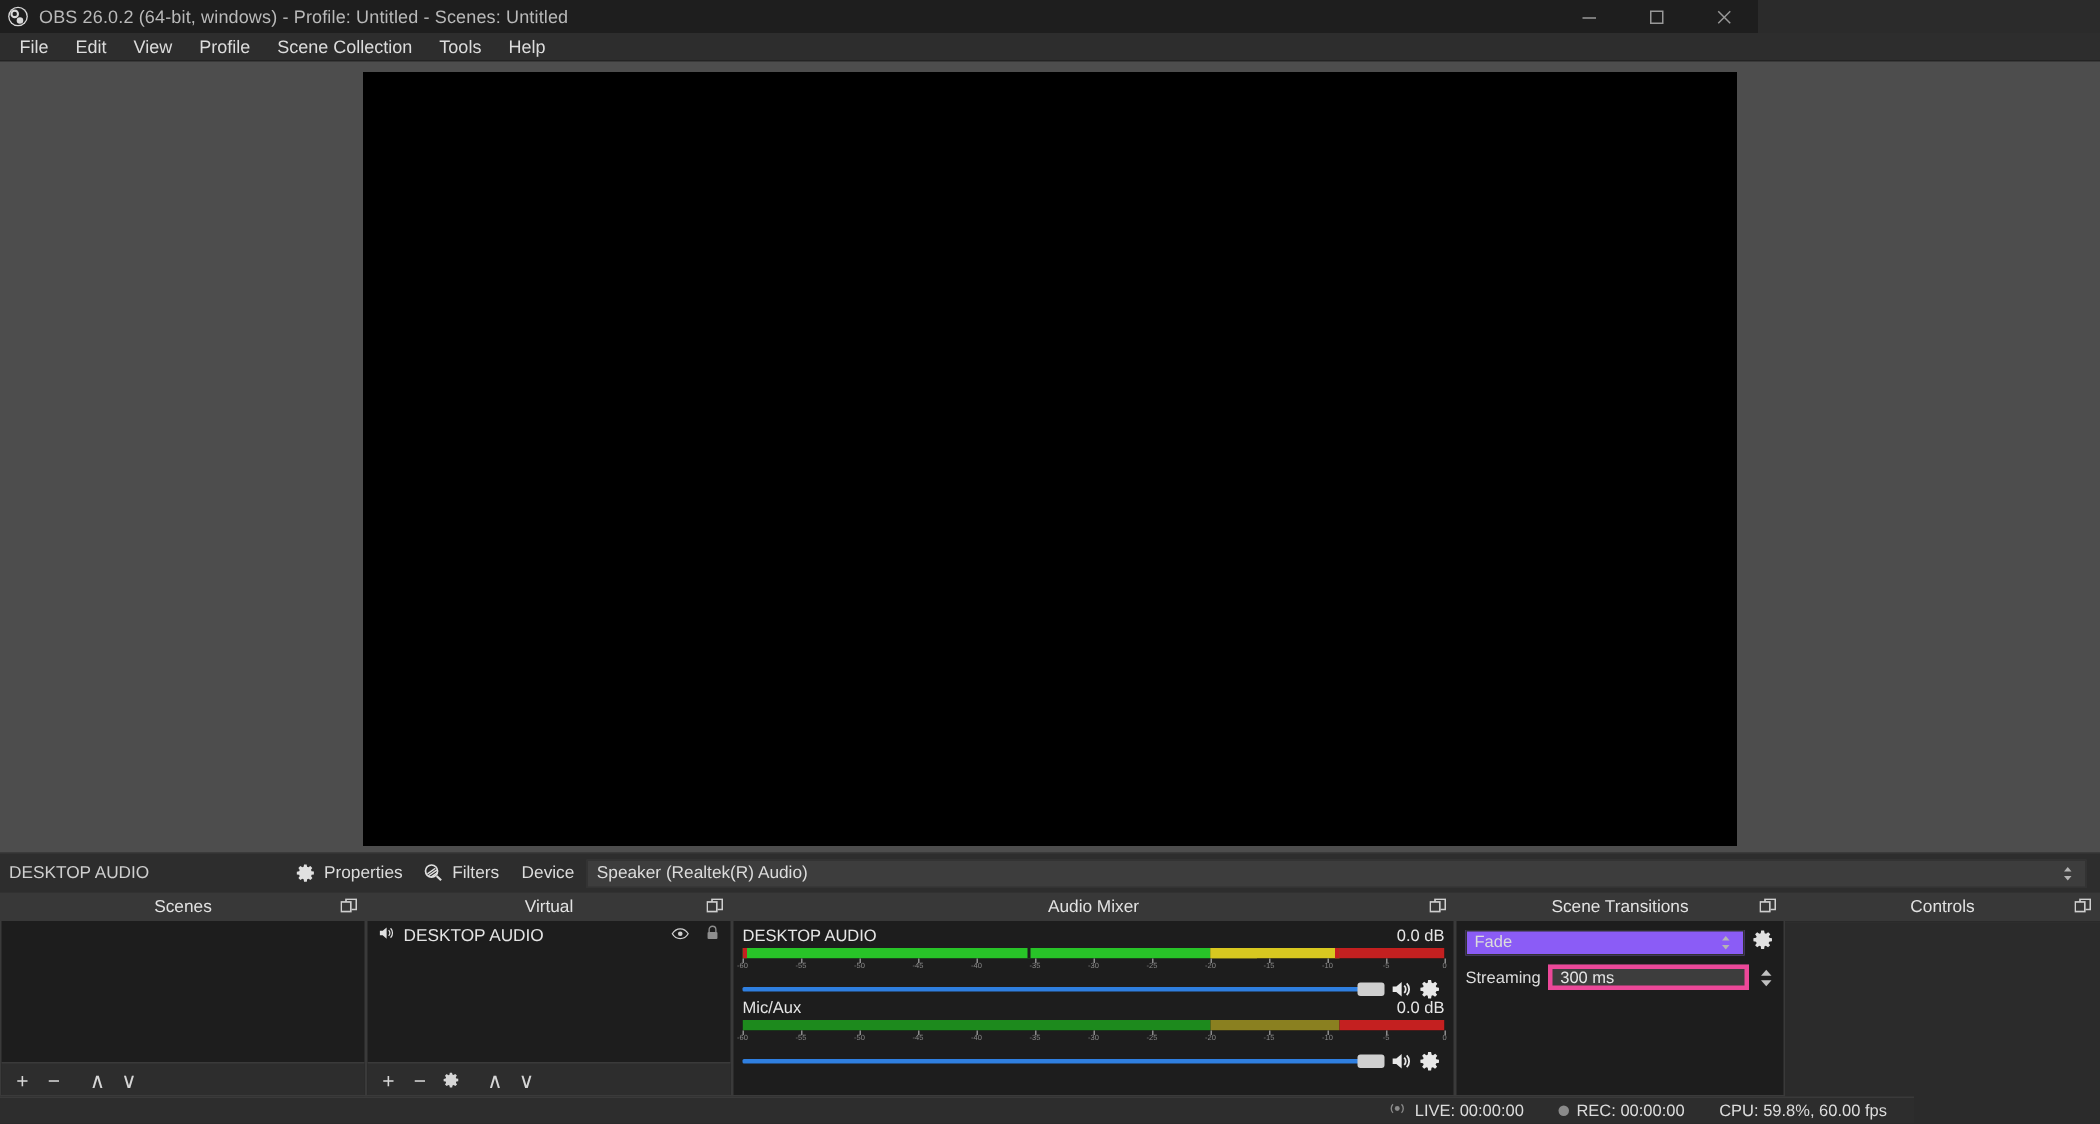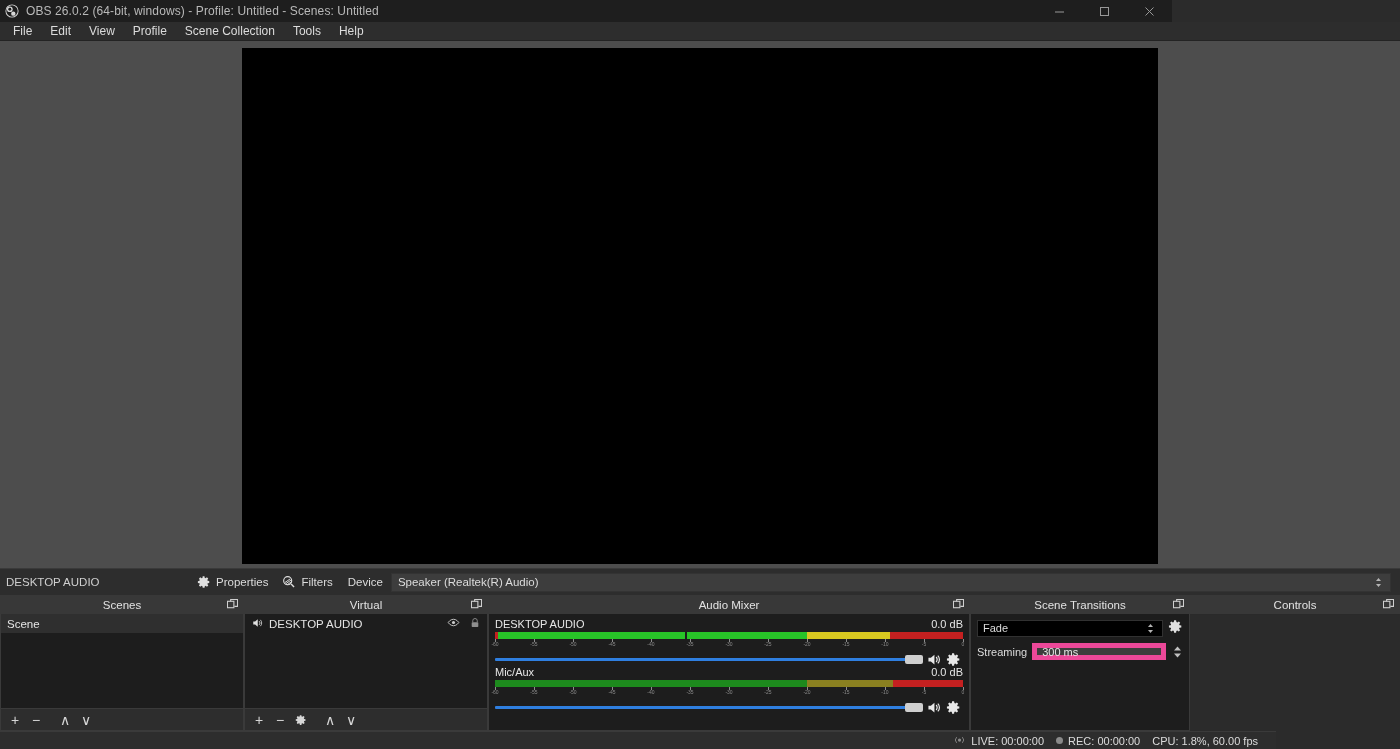--- a/index.html
+++ b/index.html
@@ -102,44 +102,44 @@
   .sliderrow{position:relative;height:18px;margin-top:2px;display:flex;align-items:center;}
   .strack{position:relative;height:14px;flex:1;display:flex;align-items:center;}
   .sfill{position:absolute;left:0;height:3px;background:#2f7fe0;border-radius:1px;}
   .shandle{position:absolute;width:18px;height:9px;background:#cfcfcf;border-radius:2px;}
   .mx-icon{width:20px;display:flex;align-items:center;justify-content:center;flex:none;}
 
   
   .tr-body{padding:5px 6px;box-sizing:border-box;}
   .tr-row1{display:flex;align-items:center;gap:5px;}
   .combo{
-    flex:1;height:17px;background:#000000;border:1px solid #313131;box-sizing:border-box;
+    flex:1;height:17px;background:#8b5cf6;border:1px solid #313131;box-sizing:border-box;
     display:flex;align-items:center;justify-content:space-between;font-size:11px;color:#dcdcdc;
   }
   .combo span{padding-left:5px;}
   .tr-row2{display:flex;align-items:center;gap:5px;margin-top:6px;}
   .tr-lbl{font-size:11px;color:#dcdcdc;}
   .numin{
-    flex:1;height:17px;background:#3d3d3d;border:5px solid #ec4899;box-sizing:border-box;
+    flex:1;height:17px;background:#3d3d3d;border:3px solid #ec4899;box-sizing:border-box;
     display:flex;align-items:center;font-size:11px;color:#e6e6e6;
   }
   .numin span{padding-left:5px;}
 
   
   .ctrl-body{padding:0;}
   .ctrlbtn{
     height:19px;margin:0 0 0 0;background:#464646;border-bottom:1px solid #1d1d1d;
     display:flex;align-items:center;justify-content:center;font-size:11.5px;color:#ececec;
   }
 
   
   .statusbar{
     position:absolute;left:0;top:731px;width:1276px;height:18px;
     background:#2d2d2d;display:flex;align-items:center;justify-content:flex-end;
-    gap:12px;padding-right:18px;box-sizing:border-box;
+    gap:23px;padding-right:18px;box-sizing:border-box;
     font-size:11px;color:#dcdcdc;border-top:1px solid #3a3a3a;
   }
   .st-grp{display:flex;align-items:center;gap:5px;}
   .st-dot{width:7px;height:7px;border-radius:50%;background:#8a8a8a;}
 </style>
 </head>
 <body>
 
 <div class="app">
 
@@ -225,23 +225,20 @@
       <div class="dock-title">
         <span>Scenes</span>
         <span class="dock-float">
           <svg width="11" height="11" viewBox="0 0 12 12">
             <rect x="0.5" y="2.5" width="7" height="7" fill="none" stroke="#cfcfcf" stroke-width="1.2"></rect>
             <path d="M4 2.5V0.5h7.5v7.5H8" fill="none" stroke="#cfcfcf" stroke-width="1.2"></path>
           </svg>
         </span>
       </div>
       <div class="dock-body">
-        <div class="listitem sel">
-          <span>Scene</span>
-        </div>
         <div class="panel-toolbar">
           <div class="pt-btn">+</div>
           <div class="pt-btn">−</div>
           <div class="pt-btn" style="margin-left:8px;">∧</div>
           <div class="pt-btn">∨</div>
         </div>
       </div>
     </div>
 
     <div class="dock" style="left:244px;width:244px;">
@@ -492,17 +489,17 @@
           <path d="M4.5 2.5a5 5 0 000 7M11.5 2.5a5 5 0 010 7" fill="none" stroke="#8a8a8a" stroke-width="1.1"></path>
         </svg>
       </span>
       <span>LIVE: 00:00:00</span>
     </div>
     <div class="st-grp">
       <span class="st-dot"></span>
       <span>REC: 00:00:00</span>
     </div>
     <div class="st-grp">
-      <span>CPU: 1.8%, 60.00 fps</span>
+      <span>CPU: 59.8%, 60.00 fps</span>
     </div>
   </div>
 
 </div>
 
 </body></html>

